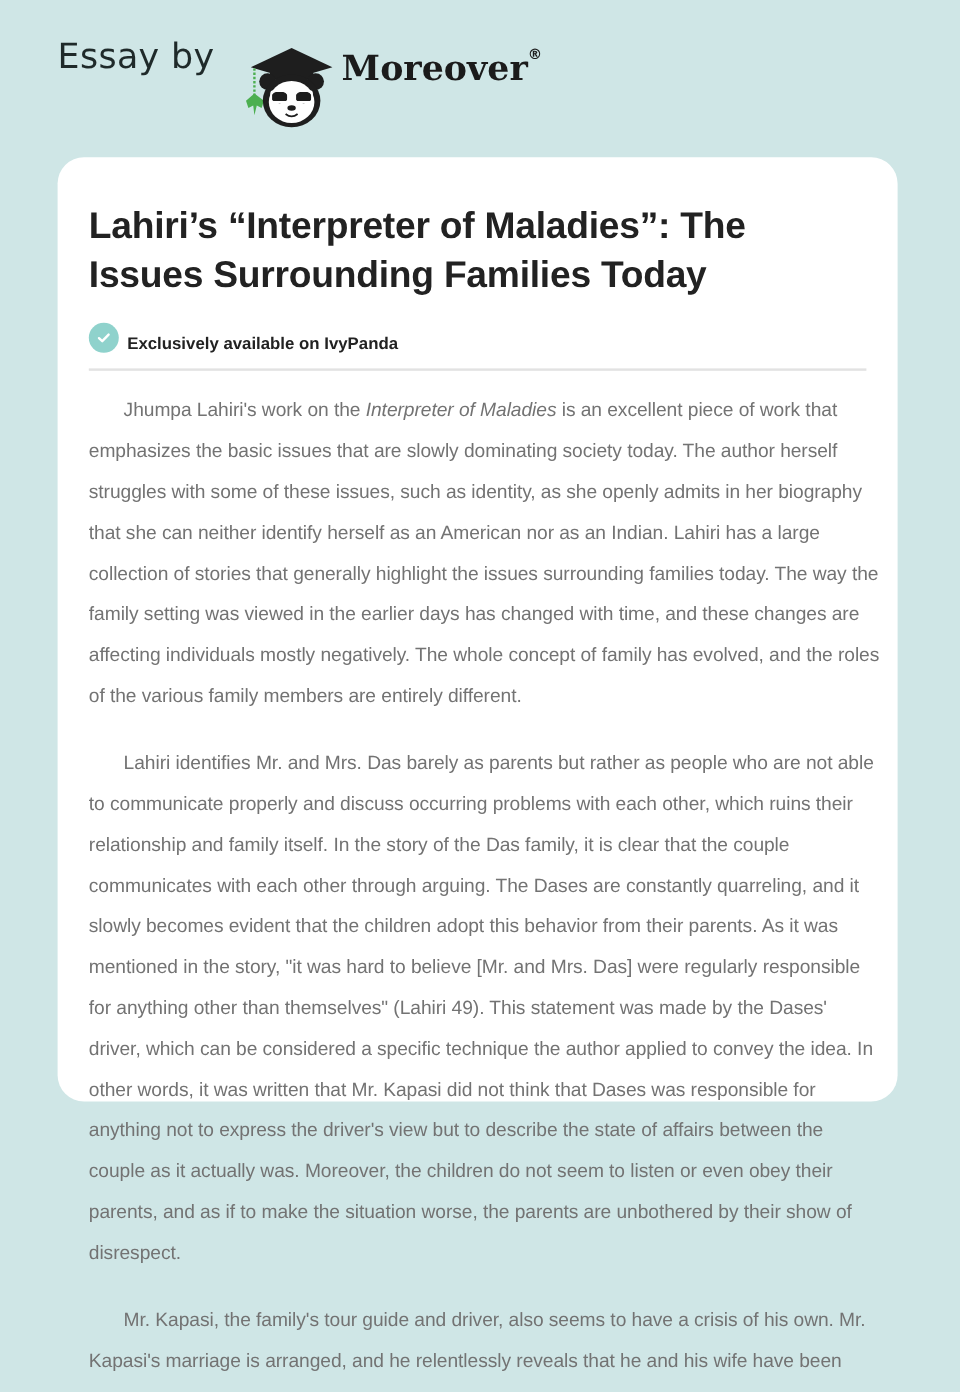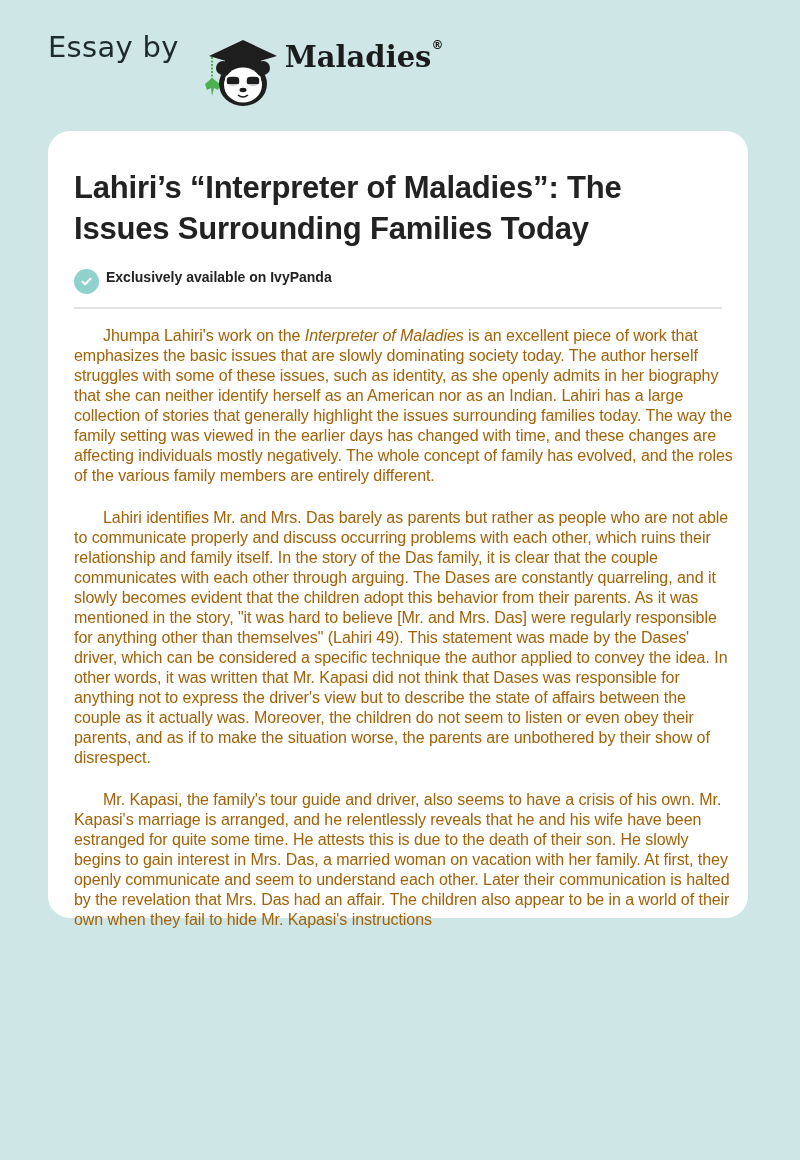--- a/index.html
+++ b/index.html
@@ -65,21 +65,21 @@
       font-family: "Liberation Sans", sans-serif;
       font-weight: bold;
       font-size: 31px;
       line-height: 41px;
       color: #222222;
       margin: 0;
       letter-spacing: -0.2px;
     }
     .badge-row {
       display: flex;
-      align-items: flex-start;
+      align-items: flex-end;
       margin-top: 20px;
     }
     .badge-icon {
       width: 25px;
       height: 25px;
       border-radius: 50%;
       background: #8fd2cc;
       display: flex;
       align-items: center;
       justify-content: center;
@@ -96,22 +96,22 @@
       margin-top: 13px;
       margin-right: 0;
       width: 648px;
     }
     .essay-body {
       margin-top: 17px;
       width: 660px;
     }
     .para {
       font-size: 16px;
-      line-height: 20px;
-      color: #a16207;
+      line-height: 34px;
+      color: #737373;
       margin: 0 0 22px 0;
       text-indent: 29px;
       letter-spacing: -0.05px;
     }
     .para em {
       font-style: italic;
     }
   </style>
 </head>
 <body>
@@ -139,21 +139,21 @@
 
       <rect x="29" y="40" width="14" height="9" rx="2" fill="none" stroke="#ffffff" stroke-width="1.5"></rect>
       <rect x="49" y="40" width="14" height="9" rx="2" fill="none" stroke="#ffffff" stroke-width="1.5"></rect>
       <line x1="43" y1="43" x2="49" y2="43" stroke="#ffffff" stroke-width="1.5"></line>
 
       <ellipse cx="46" cy="54" rx="3.5" ry="2.2" fill="#1e1e1e"></ellipse>
       <path d="M41,59 Q46,63 51,59" fill="none" stroke="#1e1e1e" stroke-width="1.5"></path>
     </svg>
   </span>
   <span class="brand-name">
-    <span>Maladies</span><span class="brand-reg">®</span>
+    <span>Moreover</span><span class="brand-reg">®</span>
   </span>
 </div>
 
 <div class="card">
   <h1 class="title">Lahiri’s “Interpreter of Maladies”: The Issues Surrounding Families Today</h1>
 
   <div class="badge-row">
     <span class="badge-icon">
       <svg width="13" height="13" viewBox="0 0 13 13">
         <path d="M2.5,6.8 L5.2,9.3 L10.5,3.8" fill="none" stroke="#ffffff" stroke-width="2" stroke-linecap="round" stroke-linejoin="round"></path>

